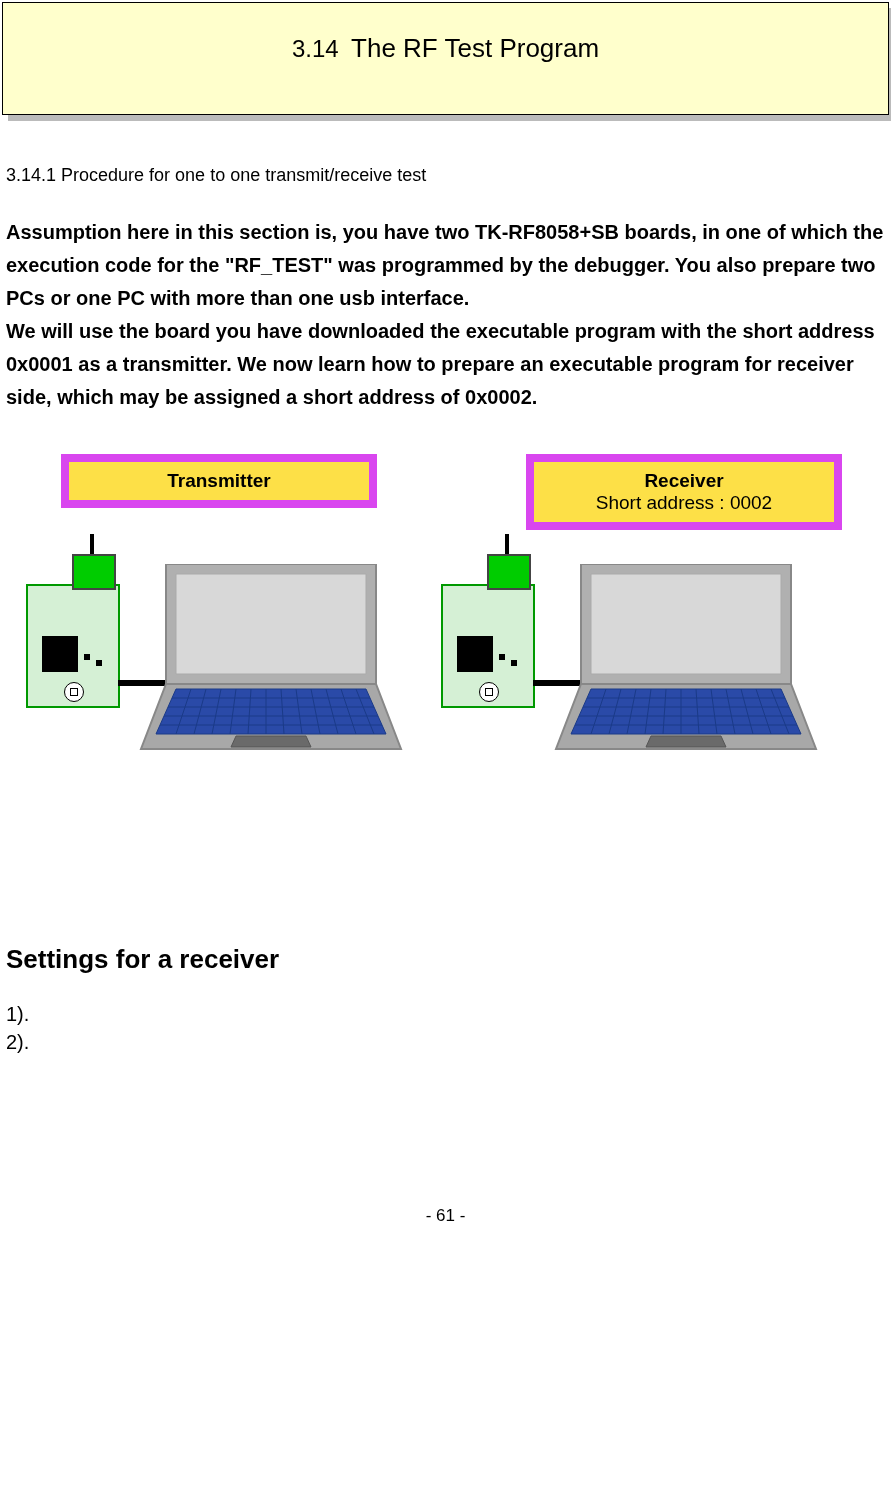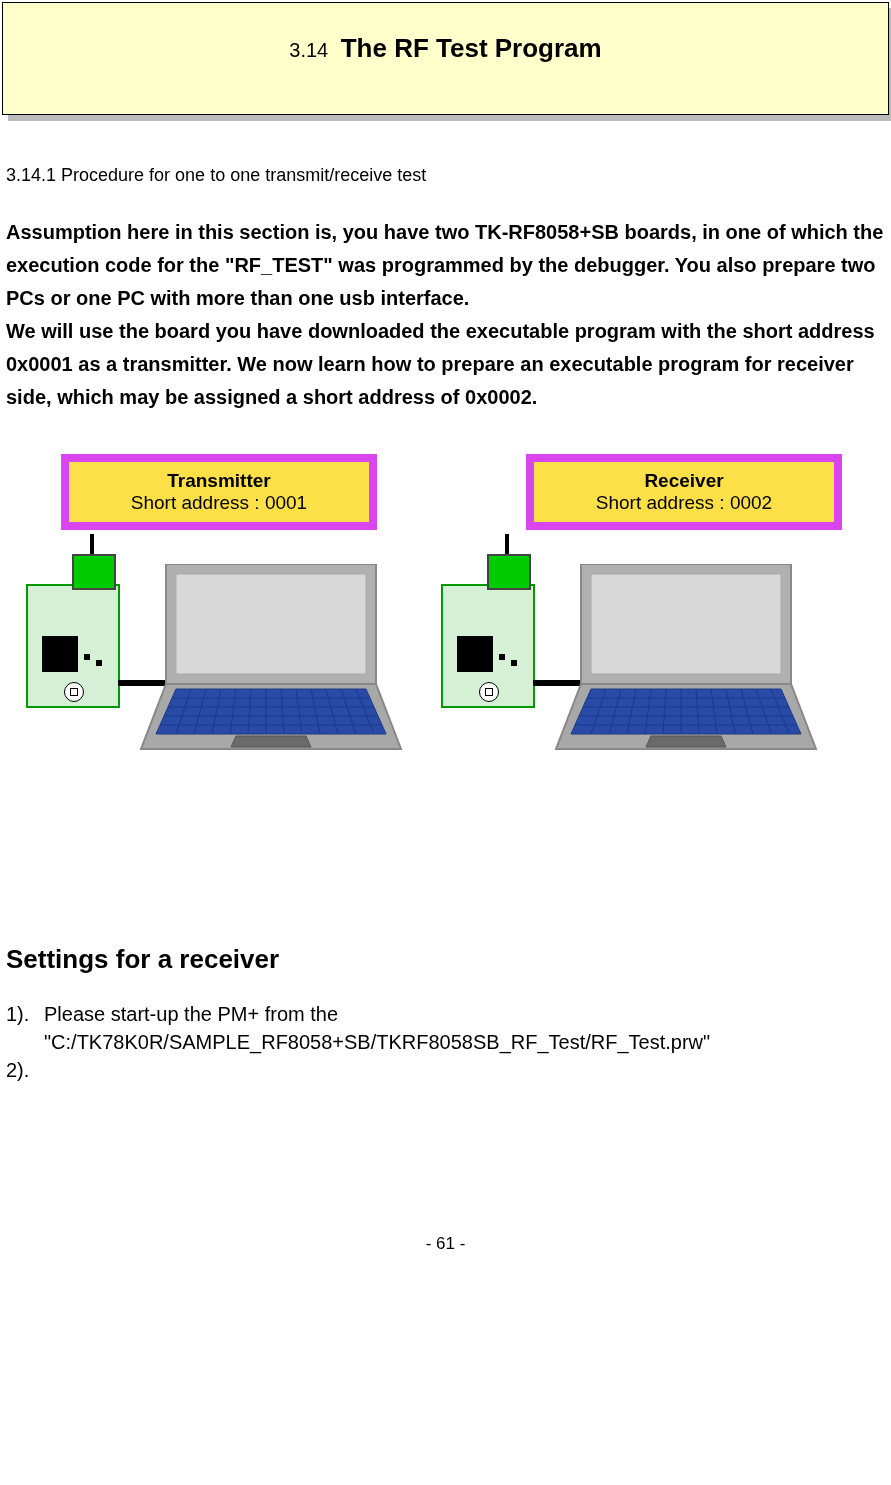--- a/index.html
+++ b/index.html
@@ -12,27 +12,27 @@
     }
     .title-banner {
       background: #ffffcc;
       border: 1px solid #000;
       padding: 30px 10px 50px 10px;
       box-shadow: 6px 6px 0 #bbb;
       margin: 2px;
       text-align: center;
     }
     .title-banner .num {
-      font-size: 20px;
+      font-size: 24px;
       font-weight: normal;
       margin-right: 8px;
     }
     .title-banner .text {
       font-size: 26px;
-      font-weight: bold;
+      font-weight: normal;
       margin-top: 8px;
     }
     .content {
       padding: 0 6px;
     }
     .subsection {
       font-size: 18px;
       margin-top: 50px;
       margin-bottom: 30px;
     }
@@ -178,21 +178,20 @@
 
   <div class="subsection">3.14.1 Procedure for one to one transmit/receive test</div>
 
   <p class="body-text">Assumption here in this section is, you have two TK-RF8058+SB boards, in one of which the execution code for the "RF_TEST" was programmed by the debugger. You also prepare two PCs or one PC with more than one usb interface.</p>
   <p class="body-text">We will use the board you have downloaded the executable program with the short address 0x0001 as a transmitter. We now learn how to prepare an executable program for receiver side, which may be assigned a short address of 0x0002.</p>
 
   <div class="diagram-area">
 
     <div class="label-box label-tx">
       <div class="lb-title">Transmitter</div>
-      <div>Short address : 0001</div>
     </div>
     <div class="label-box label-rx">
       <div class="lb-title">Receiver</div>
       <div>Short address : 0002</div>
     </div>
 
     <div class="device device-tx">
       <div class="board">
         <div class="antenna-slot"></div>
         <div class="connector"></div>
@@ -270,24 +269,20 @@
       </div>
     </div>
 
   </div>
 
   <div class="settings-title">Settings for a receiver</div>
 
   <div class="steps">
     <div class="step">
       <div class="num">1).</div>
-      <div>
-        <span>Please start-up the PM+ from the</span><br>
-        <span>"C:/TK78K0R/SAMPLE_RF8058+SB/TKRF8058SB_RF_Test/RF_Test.prw"</span>
-      </div>
     </div>
     <div class="step">
       <div class="num">2).</div>
     </div>
   </div>
 
 </div>
 
 <div class="page-num">- 61 -</div>
 

